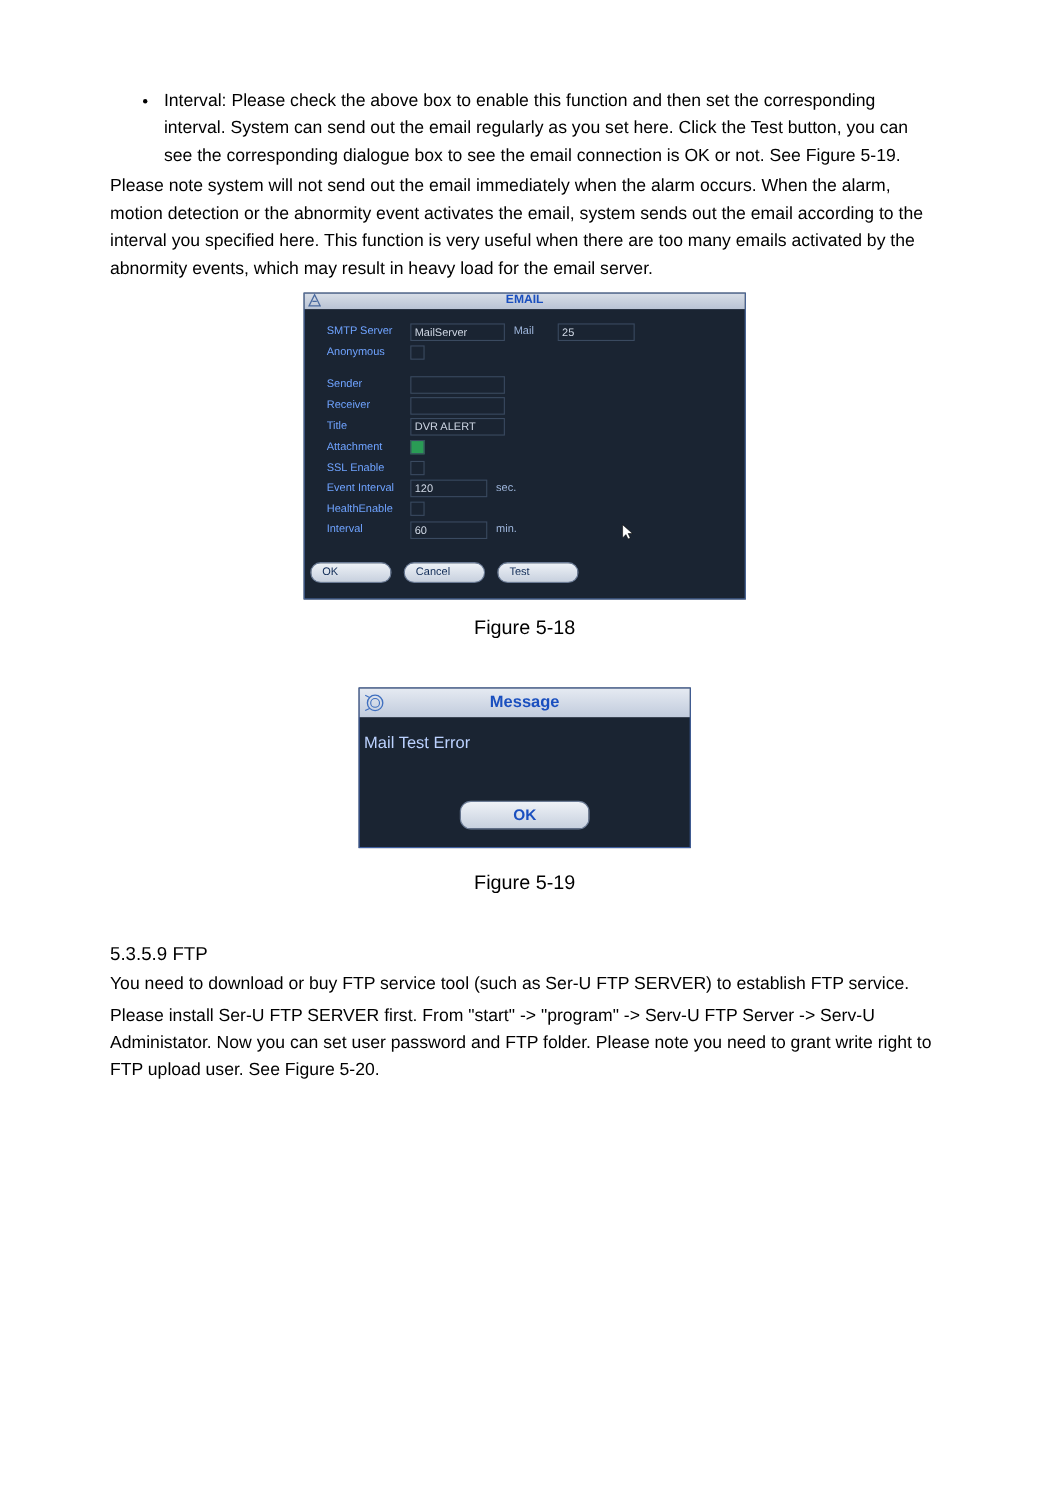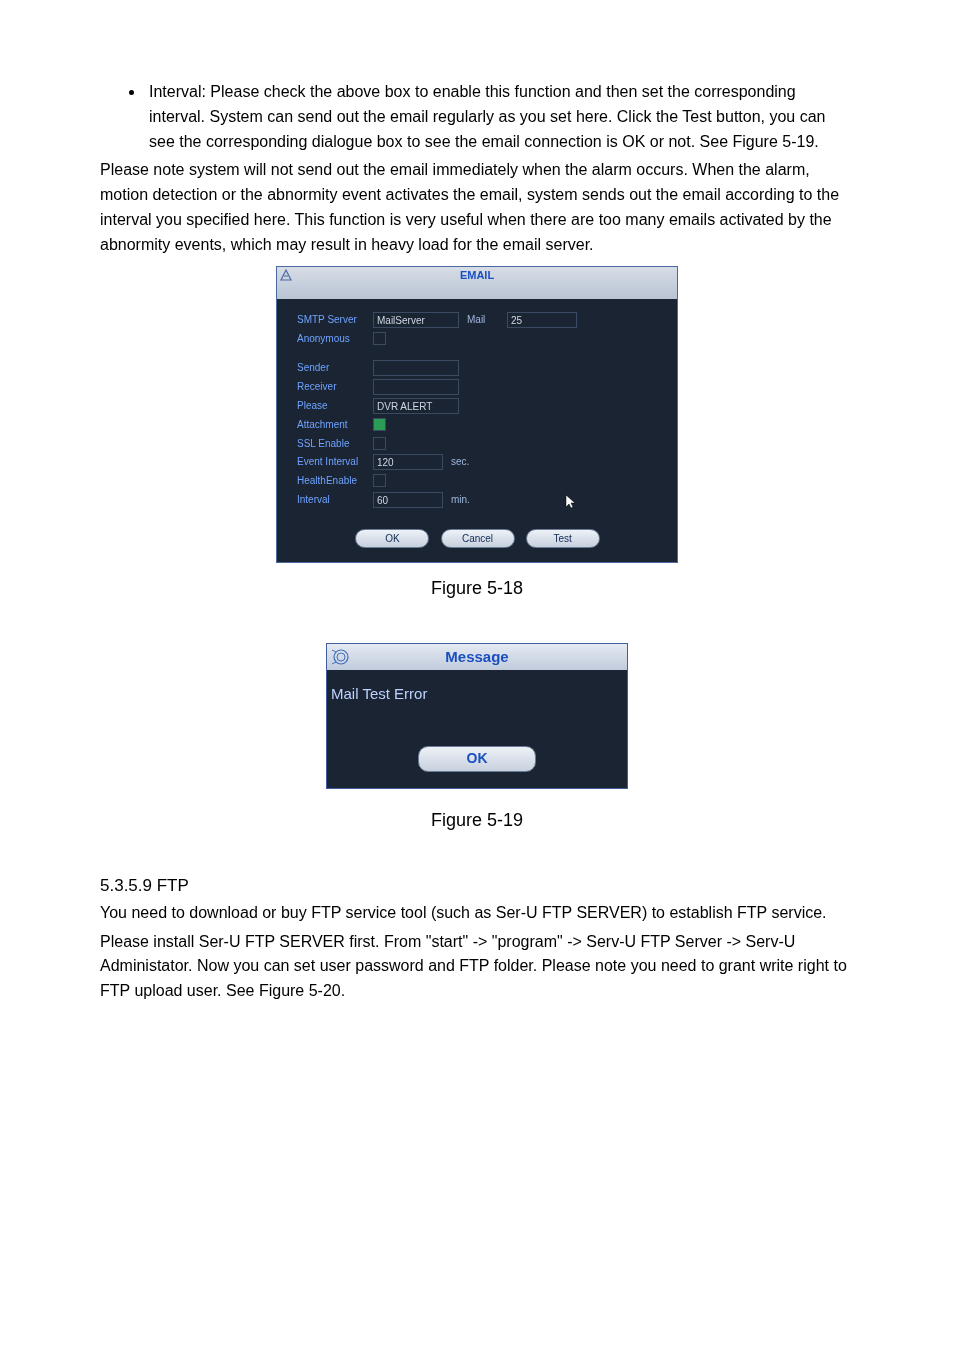--- a/index.html
+++ b/index.html
@@ -28,23 +28,23 @@
     width: 400px;
     margin: 8px auto 12px auto;
     border: 1px solid #4a6a9f;
     background: #1a2432;
     color: #bfcadc;
     font-size: 11px;
     font-family: sans-serif;
   }
   .email-titlebar {
     display: flex;
-    align-items: flex-start;
+    align-items: flex-end;
     background: linear-gradient(#d7dde6, #b9c3d4);
-    height: 32px;
+    height: 14px;
   }
   .email-titlebar .icon-slot {
     width: 18px; height: 16px;
     display: flex; align-items: center; justify-content: center;
   }
   .email-titlebar .title-text {
     flex: 1;
     text-align: center;
     font-size: 11px;
     font-weight: bold;
@@ -79,21 +79,21 @@
   .chk {
     width: 11px; height: 11px;
     border: 1px solid #3a4a60;
     display: inline-block;
     background: #1a2432;
   }
   .chk.on { background: #2a9c55; }
   .sec-gap { height: 8px; }
   .sub-lbl { color: #9fb7dd; font-size: 10px; margin-left: 2px; }
   .btnrow {
-    text-align: center;
+    text-align: left;
     padding: 10px 0 14px 1px;
   }
   .dbtn {
     display: inline-block;
     min-width: 52px;
     padding: 1px 10px;
     background: linear-gradient(#eef2f7, #c7d0de);
     border: 1px solid #6b7b95;
     border-radius: 10px;
     font-size: 10px;
@@ -208,21 +208,21 @@
       <div class="sec-gap"></div>
       <div class="row">
         <span class="lbl">Sender</span>
         <span class="txt mid"></span>
       </div>
       <div class="row">
         <span class="lbl">Receiver</span>
         <span class="txt mid"></span>
       </div>
       <div class="row">
-        <span class="lbl">Please</span>
+        <span class="lbl">Title</span>
         <span class="txt mid">DVR ALERT</span>
       </div>
       <div class="row">
         <span class="lbl">Attachment</span>
         <span class="chk on"></span>
       </div>
       <div class="row">
         <span class="lbl">SSL Enable</span>
         <span class="chk"></span>
       </div>

